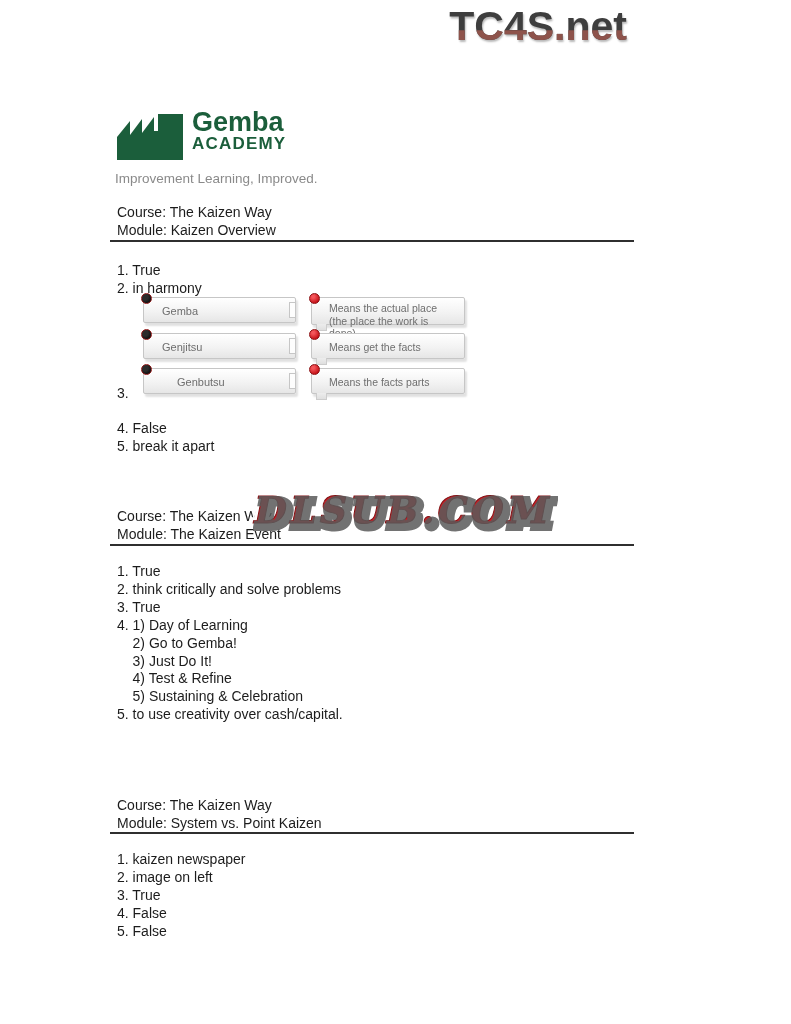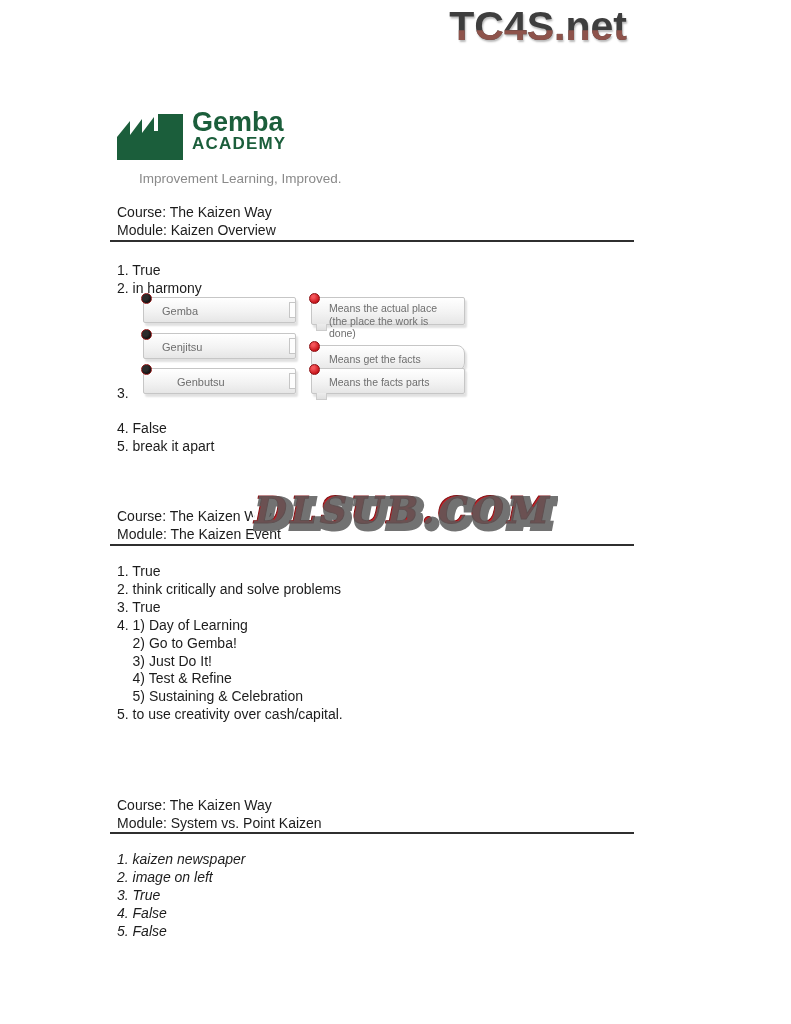--- a/index.html
+++ b/index.html
@@ -16,21 +16,21 @@
   .wm-top .layer{grid-row:1;grid-column:1;}
   .wm-top .base{color:#3e3e3e;text-shadow:1px 2px 2px rgba(0,0,0,0.28);}
   .wm-top .tint{color:#8e534b;clip-path:inset(58% 0 0 0);}
 
   
   .logo{position:absolute;left:115px;top:110px;}
   .logo-row{display:flex;align-items:flex-start;}
   .logo-text{margin-left:7px;}
   .logo-title{font-size:27px;font-weight:bold;color:#1b5e3b;line-height:25px;}
   .logo-sub{font-size:17px;font-weight:bold;color:#1b5e3b;letter-spacing:1.2px;line-height:18px;}
-  .logo-tag{margin-top:7px;font-size:13.5px;color:#8a8a8a;margin-left:24px;}
+  .logo-tag{margin-top:7px;font-size:13.5px;color:#8a8a8a;}
 
   
   .diagram{position:absolute;left:141px;top:295px;width:326px;height:104px;}
   .mbox{position:absolute;height:26px;border:1px solid #c6c6c6;border-radius:2px;
         background:linear-gradient(180deg,#ffffff 0%,#f3f3f3 55%,#e6e6e6 100%);
         box-shadow:2px 3px 2px rgba(0,0,0,0.12);box-sizing:border-box;}
   .mbox-term{left:2px;width:153px;}
   .mbox-def{left:170px;width:154px;}
   .mbox-term::after{content:"";position:absolute;right:0px;top:4px;width:5px;height:14px;
         background:#fdfdfd;border:1px solid #c6c6c6;border-right:none;}
@@ -111,21 +111,21 @@
     </div>
     <div class="mbox mbox-def" style="top:2px;height:28px;">
       <span class="pin pin-red"></span>
       <div class="def-text">Means the actual place (the place the work is done)</div>
     </div>
 
     <div class="mbox mbox-term" style="top:38px;">
       <span class="pin pin-dark"></span>
       <div class="term-text">Genjitsu</div>
     </div>
-    <div class="mbox mbox-def" style="top:50px;border-radius:8px;">
+    <div class="mbox mbox-def" style="top:38px;">
       <span class="pin pin-red"></span>
       <div class="def-text" style="padding-top:7px;">Means get the facts</div>
     </div>
 
     <div class="mbox mbox-term" style="top:73px;padding-left:15px;">
       <span class="pin pin-dark"></span>
       <div class="term-text">Genbutsu</div>
     </div>
     <div class="mbox mbox-def" style="top:73px;">
       <span class="pin pin-red"></span>
@@ -163,21 +163,21 @@
     <div class="doc-line" style="line-height:17.9px;">    5) Sustaining &amp; Celebration</div>
     <div class="doc-line" style="line-height:17.9px;">5. to use creativity over cash/capital.</div>
   </div>
 
   <div class="abs" style="left:117px;top:796px;">
     <div class="doc-line">Course: The Kaizen Way</div>
     <div class="doc-line">Module: System vs. Point Kaizen</div>
   </div>
   <div class="rule" style="left:110px;top:832px;width:566px;"></div>
 
-  <div class="abs" style="left:117px;top:851px;font-style:italic;">
+  <div class="abs" style="left:117px;top:851px;">
     <div class="doc-line" style="line-height:17.9px;">1. kaizen newspaper</div>
     <div class="doc-line" style="line-height:17.9px;">2. image on left</div>
     <div class="doc-line" style="line-height:17.9px;">3. True</div>
     <div class="doc-line" style="line-height:17.9px;">4. False</div>
     <div class="doc-line" style="line-height:17.9px;">5. False</div>
   </div>
 
   <div class="wm-bottom">
     <span class="layer shadow">TradersXtreme.com</span>
     <span class="layer halo">TradersXtreme.com</span>

